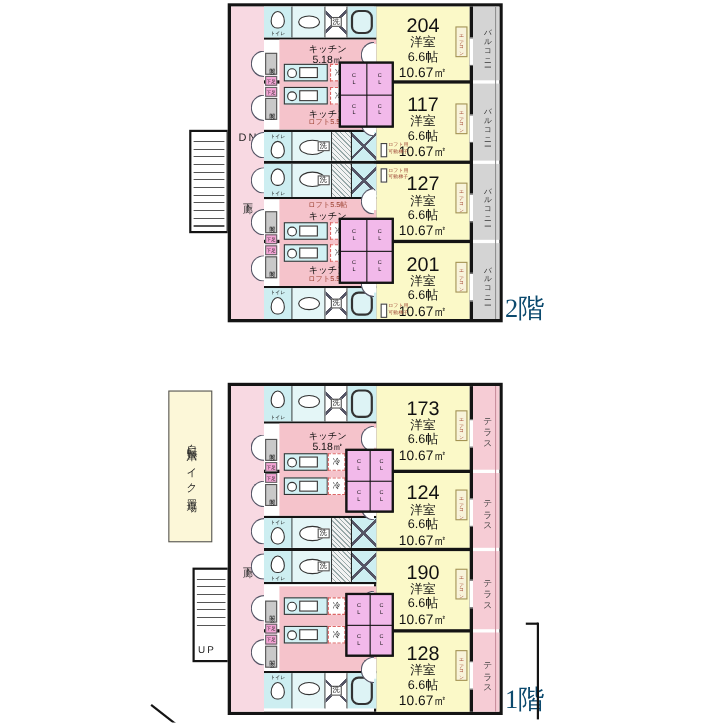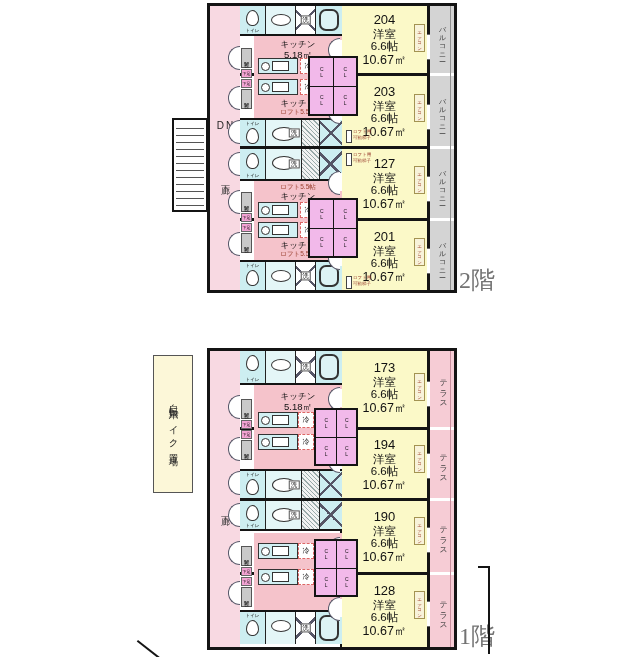--- a/index.html
+++ b/index.html
@@ -8,21 +8,21 @@
   .canvas{position:relative;width:640px;height:657px;background:#fff;overflow:hidden}
   .abs{position:absolute}
   .floor{position:absolute;border:3px solid #141414;background:#fff}
   .wall{position:absolute;background:#141414}
   .pink{background:#f8d9e2}
   .kpink{background:#f5c3cb}
   .yellow{background:#fbf9c8}
   .vtext{writing-mode:vertical-rl;text-orientation:upright}
   
   .rlabel{position:absolute;left:132px;width:85px;text-align:center;line-height:1.12;color:#111}
-  .rlabel .n{font-size:13px}
+  .rlabel .n{font-size:18px}
   .rlabel .s{font-size:11.5px}
   .rlabel .m{font-size:12.5px}
   
   .klabel{position:absolute;left:44px;width:88px;text-align:center;line-height:1.2}
   .klabel .kt{font-size:8.5px}
   .klabel .ka{font-size:9.5px}
   .klabel .lf{font-size:6.5px;color:#9c4232}
   
   .bathrow{position:absolute;display:flex;background:#fff}
   .bb{border-bottom:2px solid #141414}
@@ -61,21 +61,21 @@
   .terr{position:absolute;background:#f6ccd5;display:flex;align-items:center;justify-content:center;z-index:2}
   .balc span{font-size:7px;color:#333;letter-spacing:1px}
   .terr span{font-size:8px;color:#444;letter-spacing:1px}
   .rail{position:absolute;width:1px;background:#909090;z-index:3}
   .win{position:absolute;width:3px;background:#fff;border-top:1px solid #666;border-bottom:1px solid #666;z-index:4}
   .gap{position:absolute;background:#fff;z-index:4}
   .harcL{position:absolute;width:12px;height:24px;border:1px solid #556;border-right:none;border-radius:12px 0 0 12px;background:#fff;z-index:5}
   .stairs{position:absolute;background:#fff;border:2px solid #141414}
   .steps{position:absolute;background:repeating-linear-gradient(to bottom,#fff 0 6px,#555 6px 7px)}
   .dnup{font-size:10px;letter-spacing:2px;color:#222}
-  .floortag{position:absolute;font-family:"Liberation Serif","DejaVu Serif",serif;font-size:24px;color:#737373}
+  .floortag{position:absolute;font-family:"Liberation Serif","DejaVu Serif",serif;font-size:24px;color:#0c4a6e}
   .corrlab{position:absolute;left:0;width:30px;display:flex;align-items:center;justify-content:center;font-size:9px;color:#333;z-index:3}
   .bike{position:absolute;background:#fcf7d8;border:1px solid #555;display:flex;align-items:center;justify-content:center;font-size:9.5px;letter-spacing:3px;color:#222}
   .bline{position:absolute;background:#141414}
 </style>
 </head>
 <body>
 
 <div class="canvas">
 
   <div class="stairs" style="left:172px;top:118px;width:36px;height:94px">
@@ -110,21 +110,21 @@
       </div>
     <div class="rail" style="left:240px;top:0;height:284px"></div>
 
     <div class="rlabel" style="top:7px">
       <div class="n">204</div>
       <div class="s">洋室</div>
       <div class="s">6.6帖</div>
       <div class="m">10.67㎡</div>
     </div>
     <div class="rlabel" style="top:79px">
-      <div class="n">203</div>
+      <div class="n">117</div>
       <div class="s">洋室</div>
       <div class="s">6.6帖</div>
       <div class="m">10.67㎡</div>
     </div>
     <div class="rlabel" style="top:151px">
       <div class="n">127</div>
       <div class="s">洋室</div>
       <div class="s">6.6帖</div>
       <div class="m">10.67㎡</div>
     </div>
@@ -289,20 +289,24 @@
     <div class="gap" style="left:130px;top:167px;width:2px;height:18px"></div>
     <div class="harcL" style="left:118px;top:165px"></div>
     <div class="gap" style="left:130px;top:242px;width:2px;height:18px"></div>
     <div class="harcL" style="left:118px;top:240px"></div>
   </div>
 
   <div class="floortag" style="left:459px;top:264px">2階</div>
 
   <div class="bike vtext" style="left:153px;top:355px;width:40px;height:138px">自転車バイク置場</div>
 
+  <div class="stairs" style="left:175px;top:516px;width:34px;height:86px">
+    <div class="steps" style="left:2px;right:2px;top:2px;height:54px"></div>
+    <div class="abs dnup" style="left:3px;bottom:4px;font-size:9px">UP</div>
+  </div>
 
   <div class="floor" style="left:207px;top:348px;width:250px;height:302px">
 
     <div class="abs pink" style="left:0;top:0;width:30px;height:296px"></div>
     <div class="corrlab vtext" style="top:136px;height:44px">廊下</div>
 
     <div class="abs yellow" style="left:132px;top:0;width:85px;height:296px"></div>
 
     <div class="wall" style="left:130px;top:0;width:2px;height:296px"></div>
     <div class="wall" style="left:217px;top:0;width:3px;height:296px"></div>
@@ -324,21 +328,21 @@
       </div>
     <div class="rail" style="left:240px;top:0;height:296px;background:#c98f9d"></div>
 
     <div class="rlabel" style="top:10px">
       <div class="n">173</div>
       <div class="s">洋室</div>
       <div class="s">6.6帖</div>
       <div class="m">10.67㎡</div>
     </div>
     <div class="rlabel" style="top:87px">
-      <div class="n">194</div>
+      <div class="n">124</div>
       <div class="s">洋室</div>
       <div class="s">6.6帖</div>
       <div class="m">10.67㎡</div>
     </div>
     <div class="rlabel" style="top:159px">
       <div class="n">190</div>
       <div class="s">洋室</div>
       <div class="s">6.6帖</div>
       <div class="m">10.67㎡</div>
     </div>

